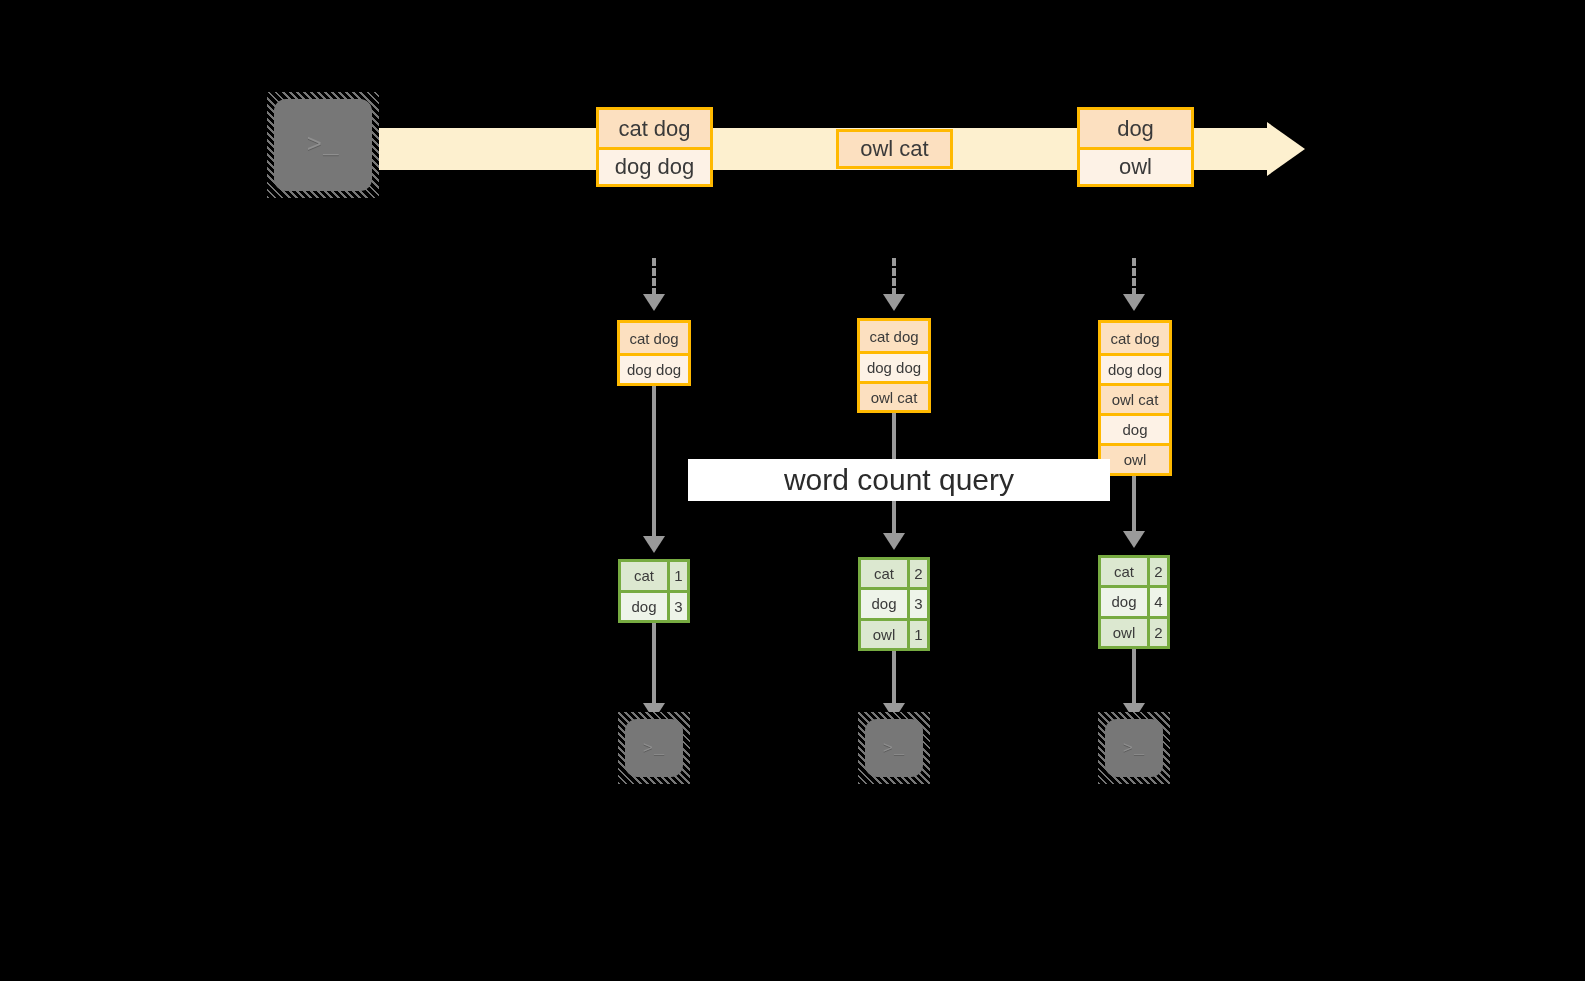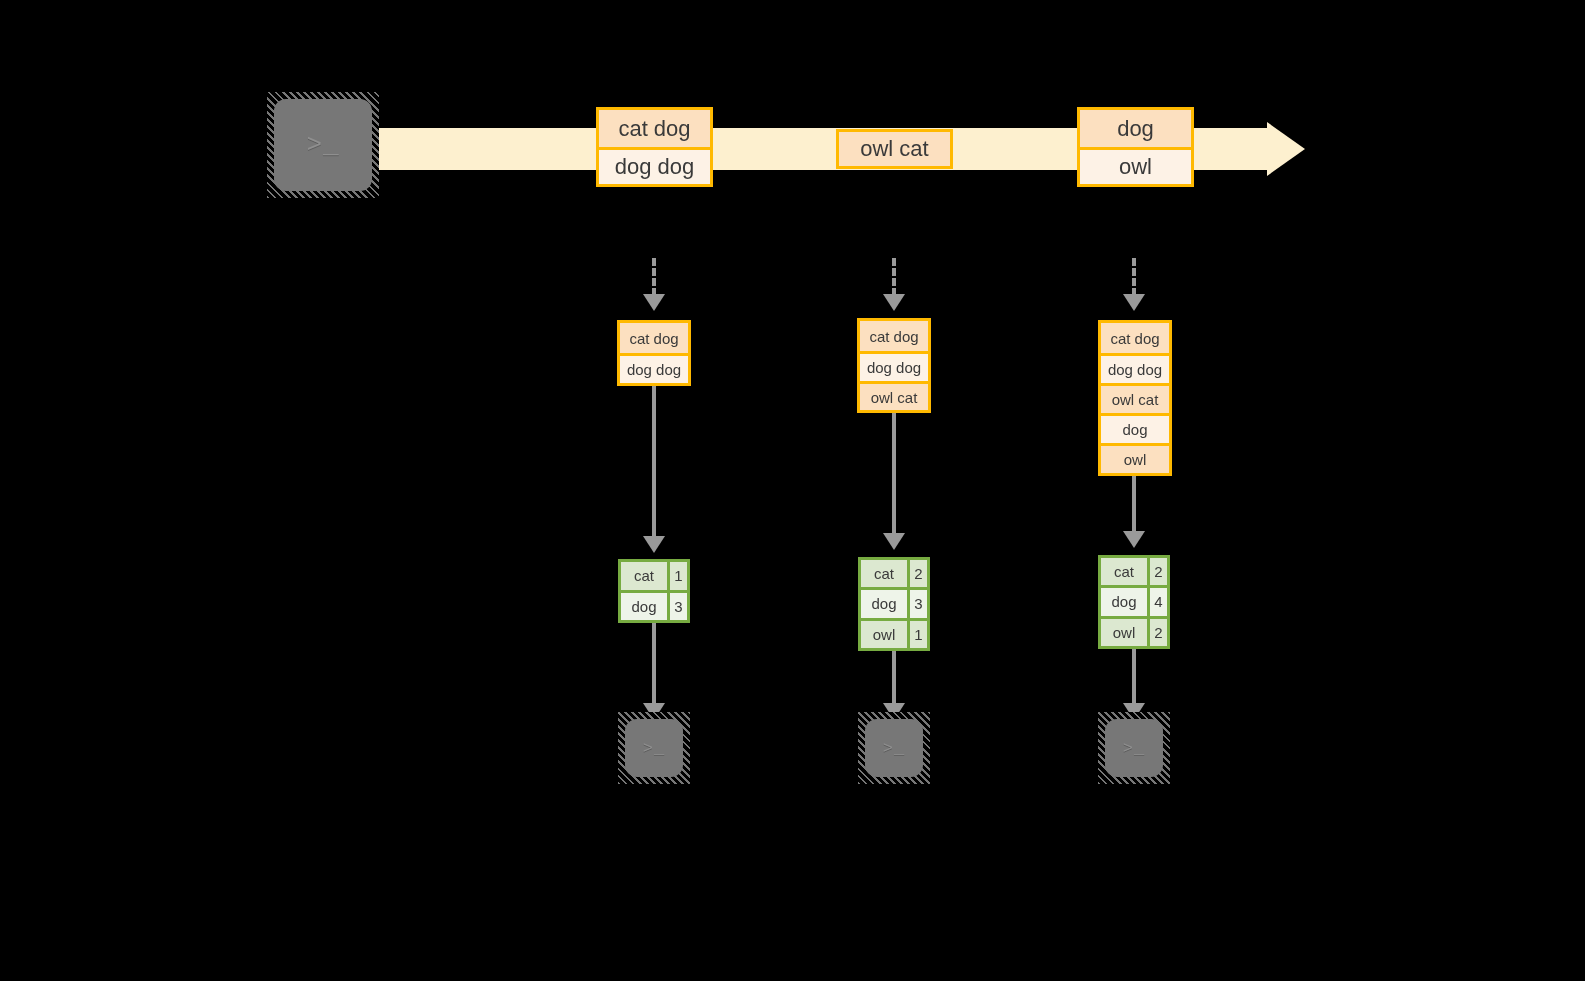--- a/index.html
+++ b/index.html
@@ -183,14 +183,17 @@
 
   <div class="vline" style="left:1132px;top:649px;height:56px;"></div>
   <div class="vhead" style="left:1123px;top:703px;"></div>
 
   <div class="term" style="left:1098px;top:712px;width:72px;height:72px;">
     <div class="term-inner">
       <div class="term-glyph" style="font-size:17px;">&gt;_</div>
     </div>
   </div>
 
+  <div class="qband" style="left:688px;top:459px;width:422px;height:42px;font-size:30px;">
+    <span>word count query</span>
+  </div>
 
 </div>
 
 </body></html>

